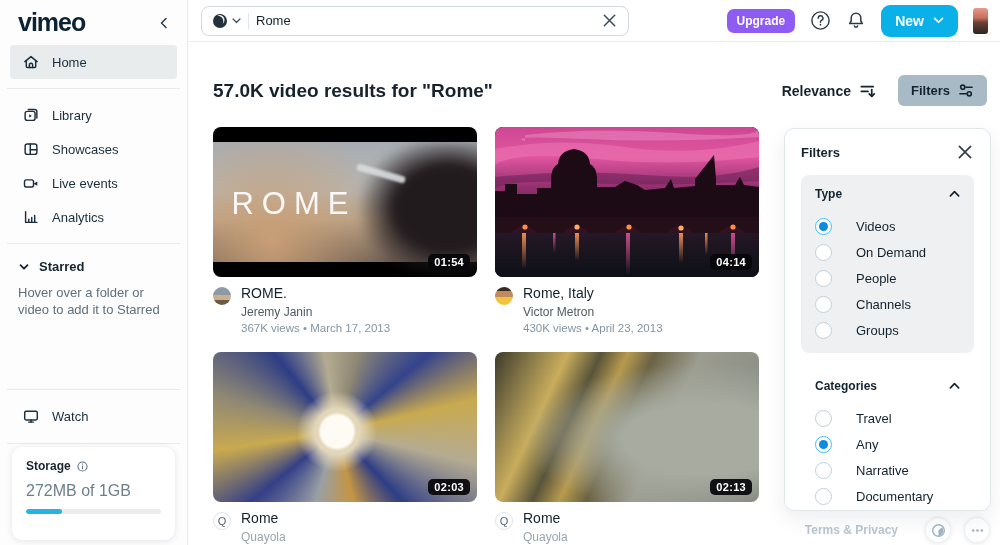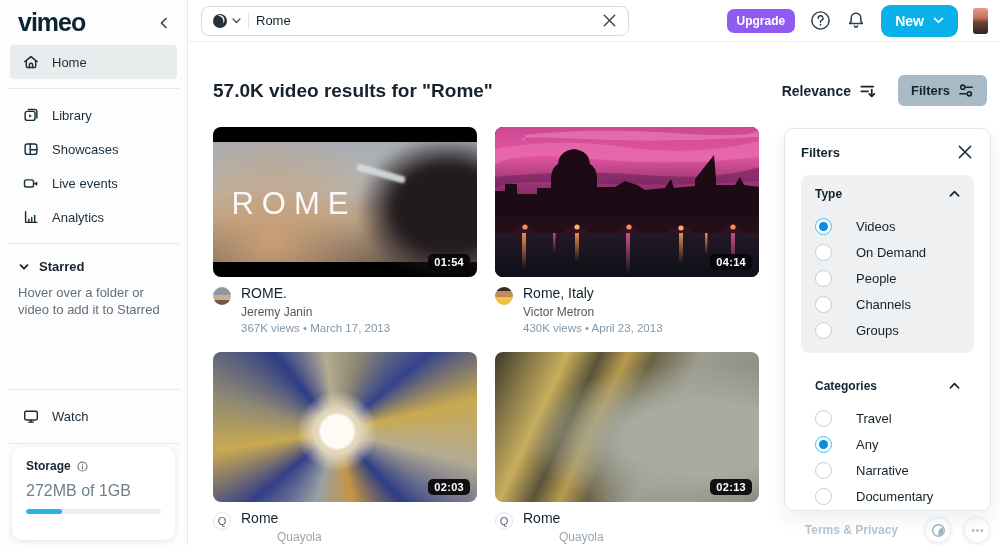--- a/index.html
+++ b/index.html
@@ -50,21 +50,21 @@
   .card { width:264px; cursor:pointer; }
   .thumb { position:relative; height:150px; border-radius:8px; overflow:hidden; background:#000; }
   .dur { position:absolute; right:7px; bottom:7px; background:rgba(6,6,10,.93); color:#fff; font-size:11px; font-weight:600; padding:2px 6px; border-radius:5px; letter-spacing:.3px; }
   .meta { display:flex; gap:10px; margin-top:8px; }
   .meta-avatar { width:18px; height:18px; border-radius:50%; flex:none; margin-top:2px; }
   .av-photo1 { background:linear-gradient(180deg,#8d9aa5 0 45%,#cbb089 45% 72%,#6d5b4a 72% 100%); }
   .av-photo2 { background:linear-gradient(180deg,#3a2a20 0 22%,#c08a5f 22% 58%,#f2c340 58% 100%); }
   .av-letter { background:#fff; border:1px solid #dfe5e9; color:#556573; font-size:11px; display:flex; align-items:center; justify-content:center; }
   .v-title { font-size:14px; color:#13222c; line-height:17px; }
   .v-author { font-size:12px; color:#4e5a64; margin-top:3px; }
-  .v-author.light { color:#9aa5ad;margin-left:36px; }
+  .v-author.light { color:#9aa5ad; }
   .v-views { font-size:11.5px; color:#8296a5; margin-top:3px; }
 
   
   .t1 .photo { position:absolute; left:0; right:0; top:15px; bottom:15px;
     background: radial-gradient(circle at 22% 82%, rgba(203,160,118,.95), rgba(203,160,118,0) 52%),
                 linear-gradient(180deg,#a8adb3 0%,#b8b6b2 42%,#b9a48c 64%,#8a7868 84%,#6e6054 100%); }
   .t1 .head { position:absolute; right:-10%; top:0; width:55%; height:115%;
     background: radial-gradient(ellipse at 62% 48%, #221b1e 0 42%, rgba(34,27,30,0) 72%); filter:blur(4px); }
   .t1 .glasses { position:absolute; right:27%; top:23%; width:19%; height:6%; background:#d8dcdf; border-radius:3px; transform:rotate(16deg); filter:blur(1.2px); opacity:.9; }
   .t1 .rome-text { position:absolute; left:7%; top:39%; font-size:31px; font-weight:300; color:rgba(255,255,255,.92); letter-spacing:8px; }

